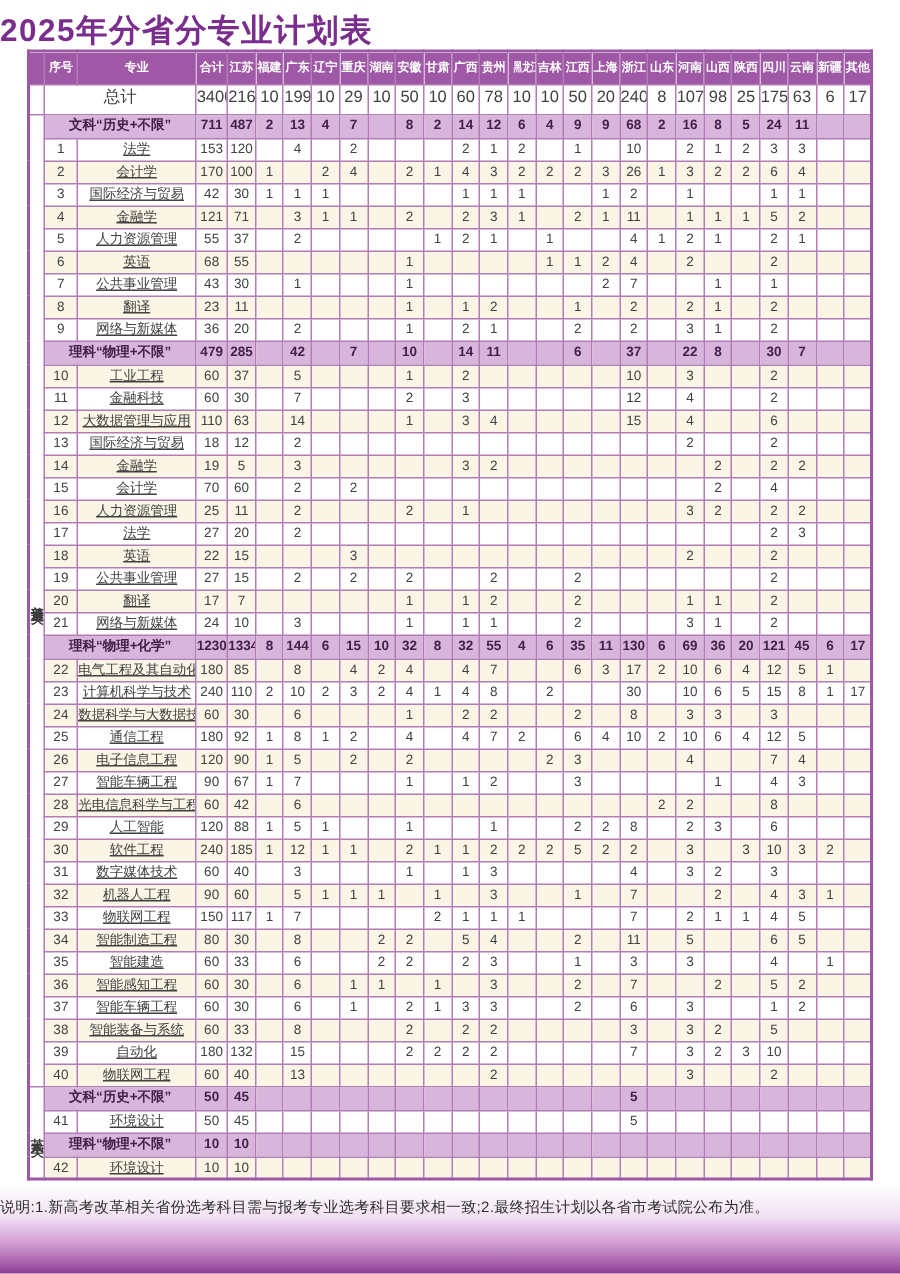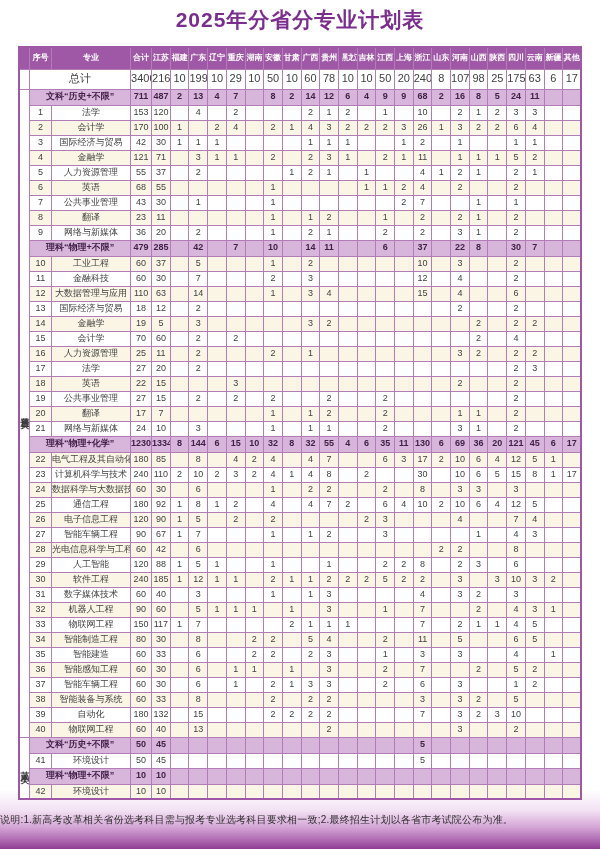--- a/index.html
+++ b/index.html
@@ -4,46 +4,46 @@
 <style>
   * { margin:0; padding:0; box-sizing:border-box; }
   html,body { width:600px; height:849px; }
   body {
     font-family: "Liberation Sans", sans-serif;
     background: linear-gradient(180deg, #ffffff 0%, #ffffff 93%, #f2e1f3 95.5%, #d3a3d5 97.5%, #a85fab 99.2%, #8e3d92 100%);
     overflow:hidden;
   }
   .page { width:600px; height:849px; position:relative; }
   .title-row {
-    display:flex; align-items:center; justify-content:center;
+    display:flex; align-items:flex-start; justify-content:center;
     padding-top:7px; height:33px;flex-direction:column;
   }
   .title-bar { width:2px; height:13px; background:#a668ae; margin:0 11px; }
   .page-title { font-size:21px; font-weight:bold; color:#7b2d8e; letter-spacing:1px; }
   table.plan {
     border-collapse:collapse; table-layout:fixed;
-    width:563px; margin:13px auto;
+    width:563px; margin:0 auto;
     border:2px solid #9e58a5;
   }
   table.plan th, table.plan td {
     border:1px solid #b27cb7; text-align:center; vertical-align:middle;
     padding:0; overflow:hidden; white-space:nowrap;
     font-size:9px; color:#414141; line-height:1.05; height:15px;
   }
   table.plan thead th {
     background:#9e58a5; color:#ffffff; font-weight:bold; font-size:8px; height:22px;
   }
   table.plan thead th .sq { display:inline-block; transform:scaleX(0.72); }
   tr.row-total td { height:20px; font-size:11px; background:#ffffff; }
   tr.row-section td {
     height:16px; background:#d8b6db; color:#43204a; font-weight:bold; font-size:9px;
   }
   tr.row-data td { height:15px; background:#ffffff; }
   tr.row-data.cream td { background:#faf5e5; }
-  td.major-cell { font-size:8.8px; }
+  td.major-cell { font-size:8.8px;text-decoration:underline; }
   td.cat-cell { background:#ffffff !important; }
   .vlabel {
     writing-mode:vertical-rl; text-orientation:upright;
     font-size:9px; color:#3c3c3c; letter-spacing:2px; font-weight:bold;
   }
   td.diag {
     background-image:linear-gradient(to top right,
       transparent calc(50% - 0.5px), #a066a8 calc(50% - 0.5px),
       #a066a8 calc(50% + 0.5px), transparent calc(50% + 0.5px));
   }

